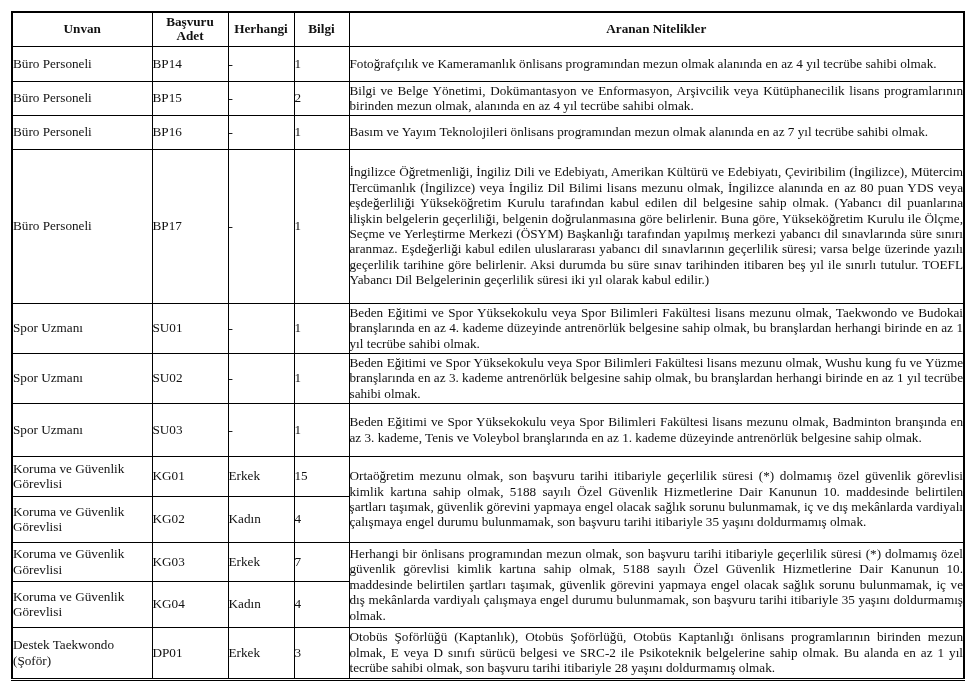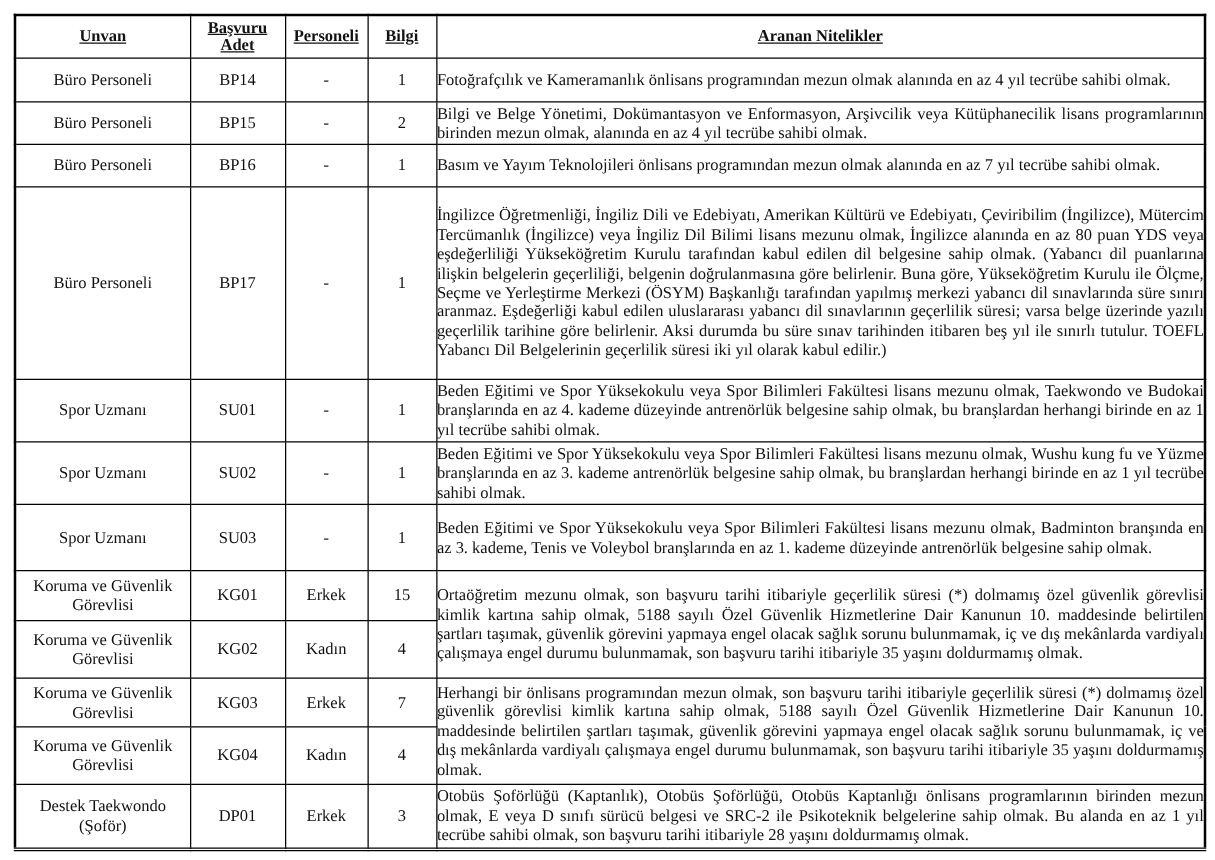--- a/index.html
+++ b/index.html
@@ -12,22 +12,22 @@
       font-size: 13.2px;
       line-height: 15.4px;
       border: 2px solid #000;
       border-bottom: 3px double #000;
     }
     table.jobs th, table.jobs td {
       border: 1px solid #000;
       padding: 0;
       vertical-align: middle;
     }
-    table.jobs th { font-weight: bold; text-align: center; font-size: 13.2px; line-height: 14px; text-decoration: underline; }
-    td.c { text-align: center; }
+    table.jobs th { font-weight: bold; text-align: center; font-size: 13.2px; line-height: 14px; }
+    td.c { text-align: left; }
     td.q { text-align: justify; text-align-last: left; padding: 1px 5px 1px 5px; }
     col.c1 { width: 140px; } col.c2 { width: 76px; } col.c3 { width: 66px; } col.c4 { width: 55px; } col.c5 { width: auto; }
     tr.h-head { height: 34px; }
     tr.h-bp14 { height: 35px; } tr.h-bp15 { height: 34px; } tr.h-bp16 { height: 34px; }
     tr.h-bp17 { height: 154px; }
     tr.h-su01 { height: 50px; } tr.h-su02 { height: 50px; } tr.h-su03 { height: 53px; }
     tr.h-kg01 { height: 40px; } tr.h-kg02 { height: 46px; } tr.h-kg03 { height: 39px; } tr.h-kg04 { height: 46px; }
     tr.h-dp01 { height: 52px; }
   </style>
 </head>
@@ -38,21 +38,21 @@
     <col class="c1">
       <col class="c2">
       <col class="c3">
       <col class="c4">
       <col class="c5">
   </colgroup>
   <thead>
     <tr class="h-head">
       <th>Unvan</th>
       <th>Başvuru Adet</th>
-      <th>Personeli</th>
+      <th>Herhangi</th>
       <th>Bilgi</th>
       <th>Aranan Nitelikler</th>
     </tr>
   </thead>
   <tbody>
     <tr class="h-bp14">
       <td class="c">Büro Personeli</td>
       <td class="c">BP14</td>
       <td class="c">-</td>
       <td class="c">1</td>

